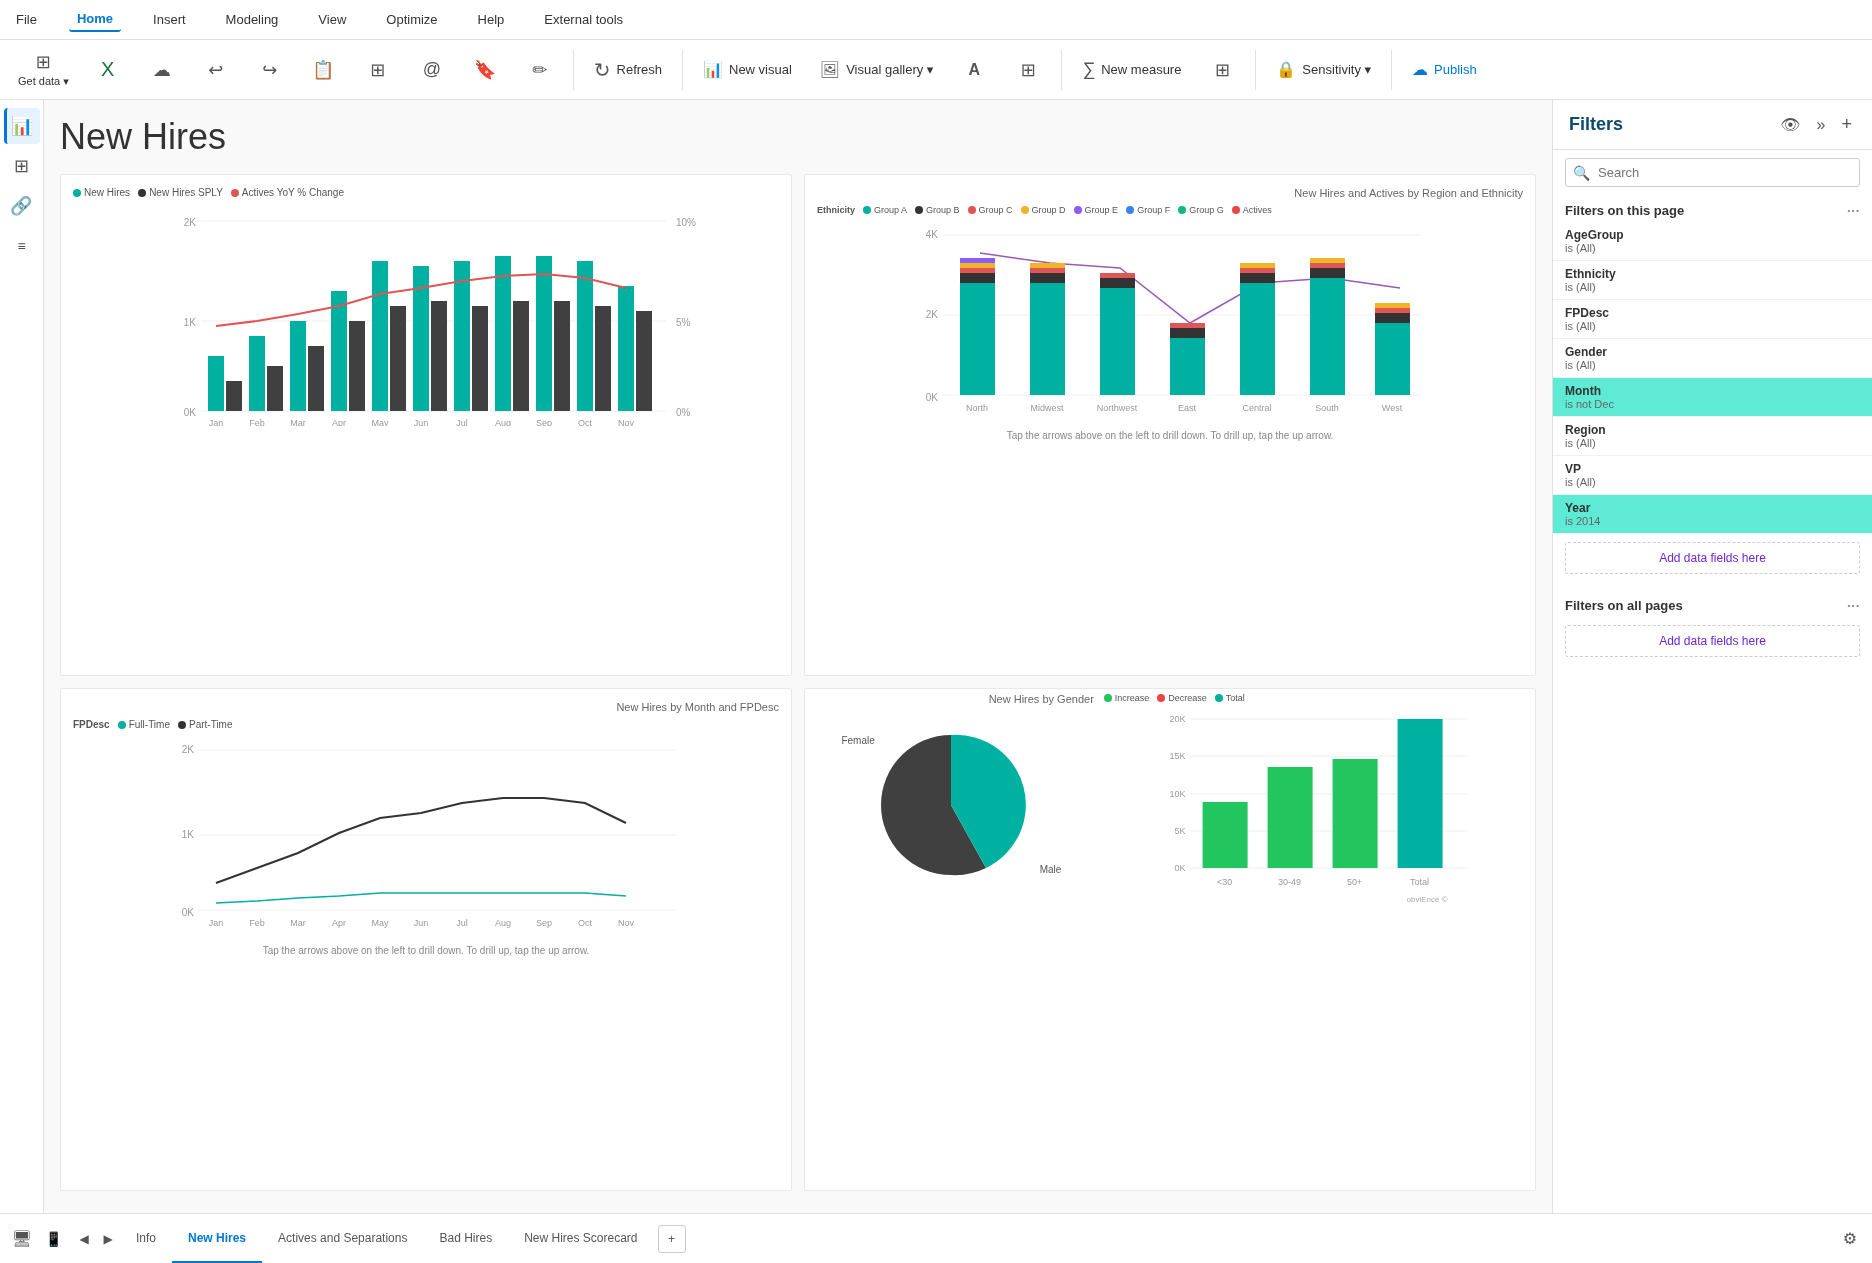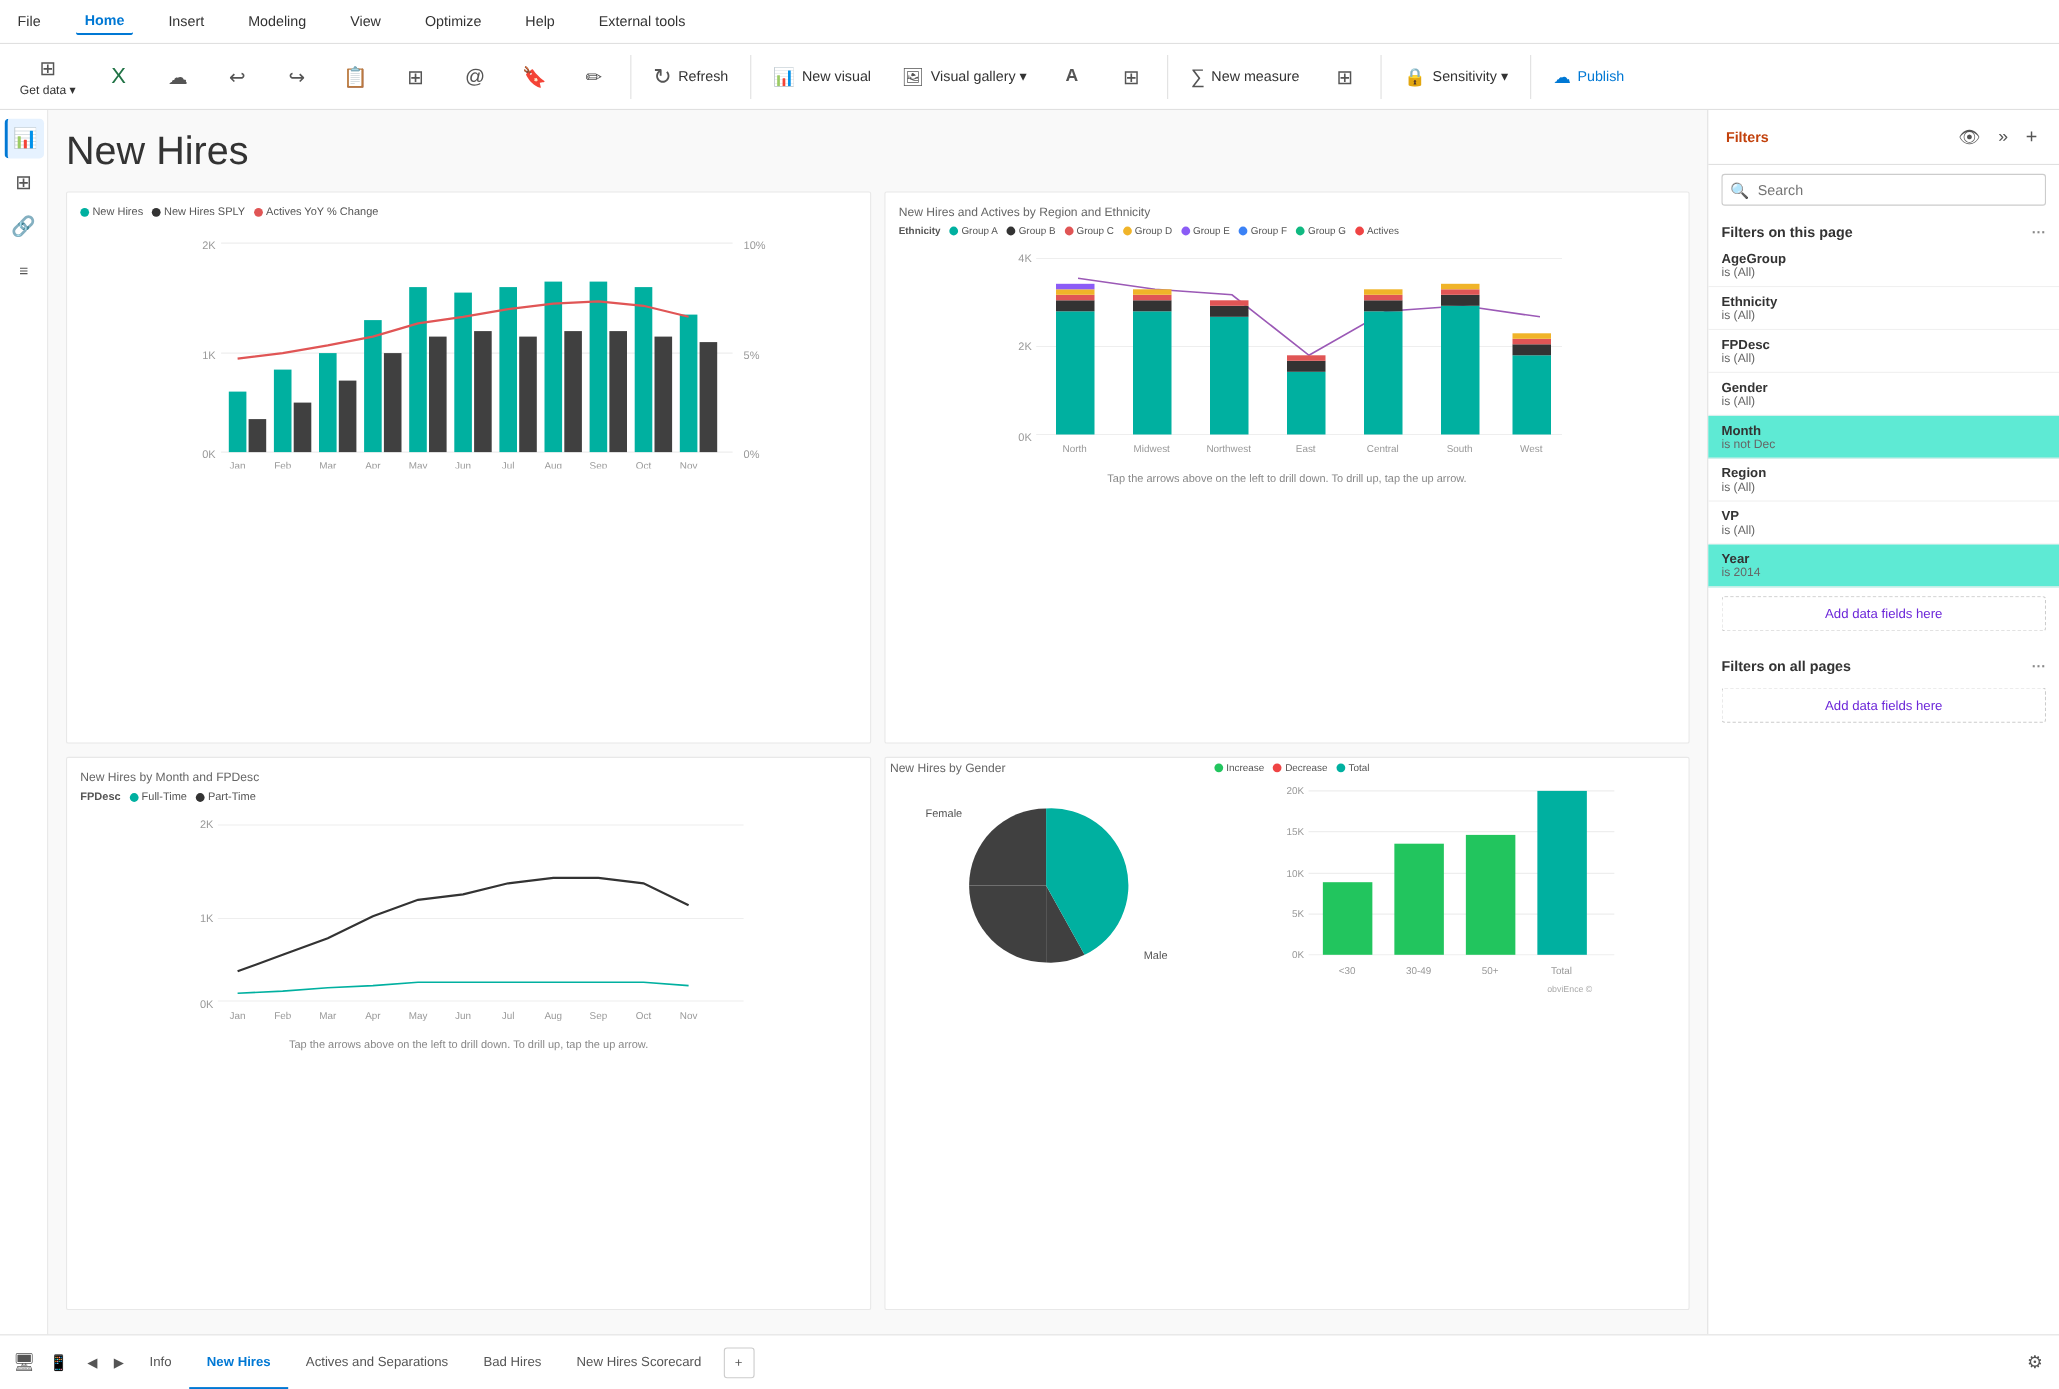--- a/index.html
+++ b/index.html
@@ -111,23 +111,23 @@
       flex-direction: column;
     }
     .right-panel-header {
       display: flex;
       align-items: center;
       justify-content: space-between;
       padding: 12px 16px;
       border-bottom: 1px solid #e0e0e0;
     }
     .right-panel-title {
-      font-size: 13px;
+      font-size: 18px;
       font-weight: 600;
-      color: #c2410c;
+      color: #0c4a6e;
     }
     .right-panel-icons {
       display: flex;
       gap: 8px;
       align-items: center;
     }
     .panel-icon {
       cursor: pointer;
       color: #555;
       font-size: 16px;
@@ -210,20 +210,21 @@
       border: 1px solid #e8e8e8;
       border-radius: 2px;
       padding: 12px;
       position: relative;
       overflow: hidden;
     }
     .chart-title {
       font-size: 11px;
       color: #666;
       margin-bottom: 6px;
+      text-align: right;
     }
     .chart-legend {
       display: flex;
       flex-wrap: wrap;
       gap: 8px;
       margin-bottom: 8px;
       font-size: 10px;
       color: #555;
       align-items: center;
     }

